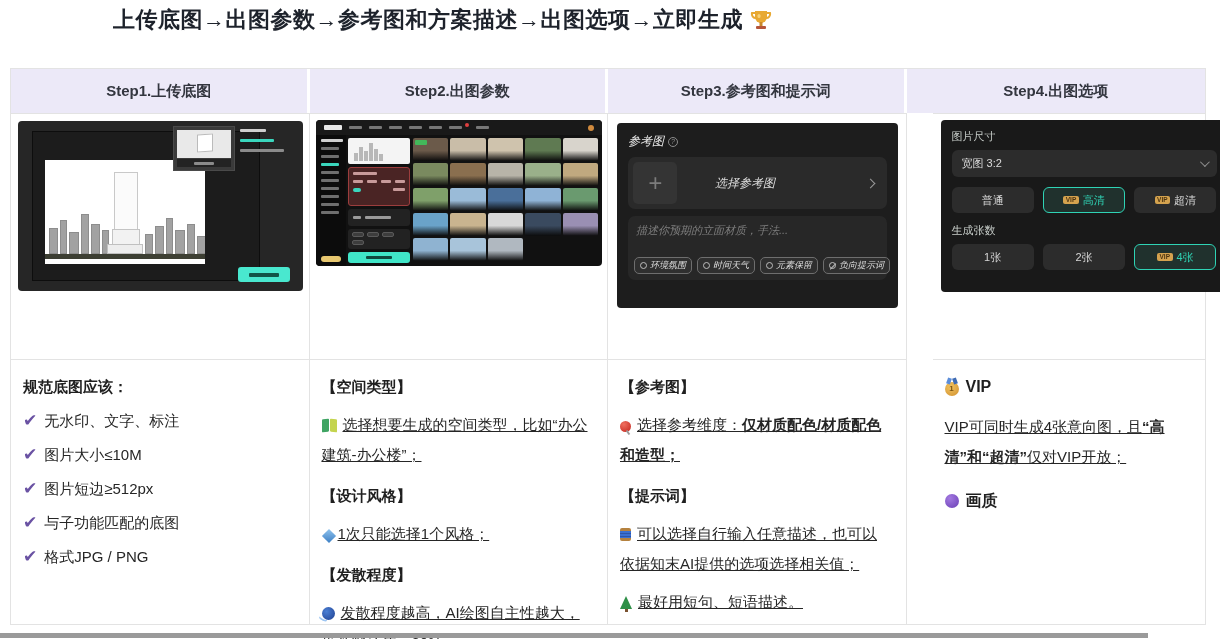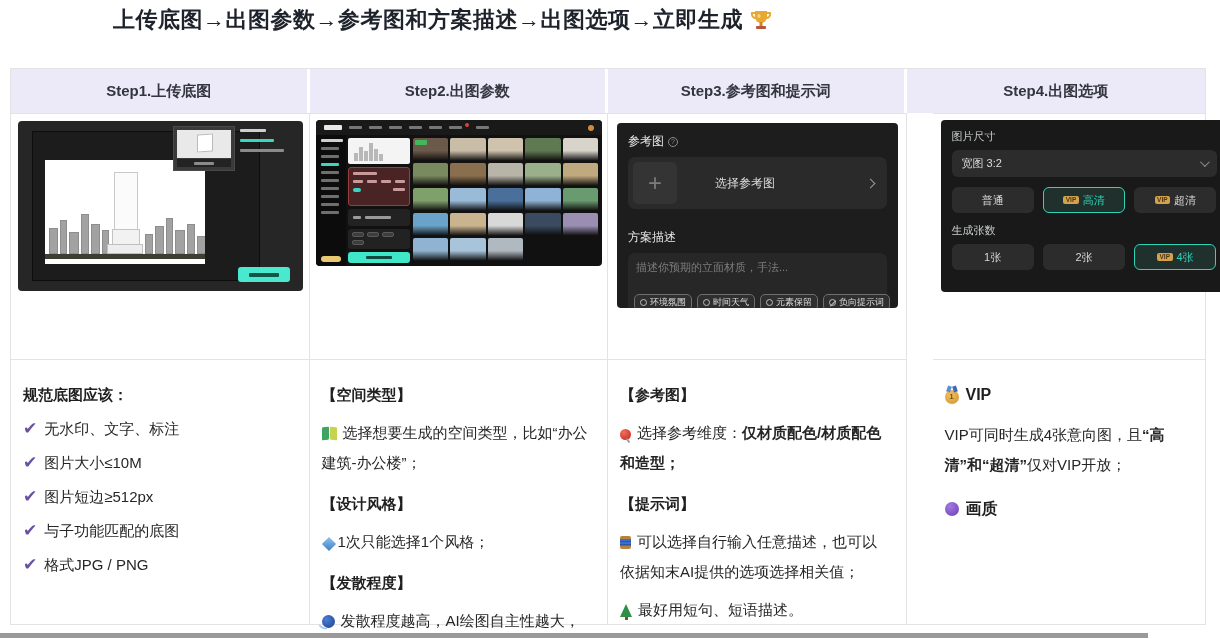--- a/index.html
+++ b/index.html
@@ -13,21 +13,21 @@
 
   
   .tbl { position:absolute; left:10px; top:68px; width:1196px; border:1px solid #e3e3e3; }
   .tbl-row { display:grid; grid-template-columns:repeat(4,1fr); }
   .hdr-cell { background:#ece9f8; height:44px; display:flex; align-items:center; justify-content:center;
               font-size:15px; font-weight:700; color:#33363f; border-right:3px solid #ffffff; }
   .hdr-cell:last-child { border-right:none; }
   .body-cell { border-right:1px solid #e3e3e3; border-top:1px solid #e3e3e3; background:#fff; position:relative; }
   .body-cell:last-child { border-right:none;margin-left:26px; }
   .row-shots .body-cell { height:246px; }
-  .row-text .body-cell { height:265px; padding:20px 14px 0 12px; }
+  .row-text .body-cell { height:265px; padding:12px 14px 0 12px; }
 
   
   .shot { border-radius:4px; position:relative; overflow:hidden; }
 
   
   .s1 { position:absolute; left:7px; top:7px; width:285px; height:170px; background:#262626; }
   .s1-canvas { position:absolute; left:14px; top:10px; width:228px; height:150px; background:#1c1c1c; border:1px solid #0d0d0d; }
   .s1-viewport { position:absolute; left:12px; top:28px; width:160px; height:104px; background:#ffffff; overflow:hidden; }
   .s1-ground { position:absolute; left:0; bottom:5px; width:100%; height:5px; background:#3c3e32; }
   .skyline { position:absolute; bottom:10px; display:flex; align-items:flex-end; gap:2px; }
@@ -72,21 +72,21 @@
   .s2-prompts { height:24px; background:#222; border-radius:3px; padding:3px 4px; display:flex; flex-wrap:wrap; gap:3px; align-content:flex-start; }
   .s2-prompts .chip { width:12px; height:5px; background:#3d3d3d; border:1px solid #5a5a5a; border-radius:2px; }
   .s2-gen { height:13px; background:#40e6c8; border-radius:3px; display:flex; align-items:center; justify-content:center; margin-top:auto; }
   .s2-gen .microbar { background:#0f4a3f; width:26px; }
   .s2-grid { position:absolute; left:97px; top:18px; right:3px; bottom:3px; display:grid;
              grid-template-columns:repeat(5,1fr); grid-auto-rows:23px; gap:2px; }
   .thumb { border-radius:2px; position:relative; }
   .thumb-badge { position:absolute; left:2px; top:2px; width:12px; height:5px; background:#43b85a; border-radius:1px; }
 
   
-  .s3 { position:absolute; left:9px; top:9px; width:281px; height:185px; background:#1d1d1d; padding:10px 11px; }
+  .s3 { position:absolute; left:9px; top:9px; width:281px; height:185px; background:#1d1d1d; padding:10px 11px;font-style:italic; }
   .s3-label { font-size:12px; color:#e8e8e8; display:flex; align-items:center; gap:4px; }
   .q-icon { width:10px; height:10px; border:1px solid #8a8a8a; border-radius:50%; color:#8a8a8a;
             font-size:7px; display:inline-flex; align-items:center; justify-content:center; }
   .s3-refbox { margin-top:7px; height:52px; background:#2a2a2a; border-radius:7px; display:flex; align-items:center; padding:5px; }
   .s3-plus { width:44px; height:42px; background:#343434; border-radius:5px; display:flex; align-items:center; justify-content:center;
              color:#7c7c7c; font-size:24px; font-weight:300; }
   .s3-reftext { color:#dcdcdc; font-size:12px; margin-left:38px; }
   .s3-chev { margin-left:auto; margin-right:8px; width:7px; height:7px; border-top:1.5px solid #9a9a9a; border-right:1.5px solid #9a9a9a; transform:rotate(45deg); }
   .s3-desc { margin-top:20px; }
   .s3-area { margin-top:7px; height:64px; background:#272727; border-radius:7px; padding:7px 8px; position:relative; }
@@ -107,21 +107,21 @@
   .s4-chevdown { margin-left:auto; width:7px; height:7px; border-right:1.5px solid #8f8f8f; border-bottom:1.5px solid #8f8f8f; transform:rotate(45deg) translateY(-2px); }
   .s4-btnrow { display:flex; gap:9px; margin-bottom:10px; }
   .s4-btn { flex:1; height:26px; background:#2c2c2c; border-radius:6px; display:flex; align-items:center; justify-content:center;
             gap:4px; color:#d6d6d6; font-size:11px; border:1px solid transparent; }
   .s4-btn.sel { border:1px solid #2fd3b5; color:#2fd3b5; background:#20312d; }
   .vip-badge { background:#d4a24e; color:#4c3410; font-size:6.5px; font-weight:700; padding:1px 2.5px; border-radius:2px; line-height:1; }
 
   
   .tx { font-size:15px; color:#262626; line-height:30px; }
   .tx .h { font-weight:700; margin-top:11px; margin-bottom:8px; color:#1f1f1f; }
-  .tx .p { margin-bottom:8px; }
+  .tx .p { margin-bottom:8px;text-decoration:underline; }
   .tx b { font-weight:700; }
   .check-item { display:flex; align-items:center; gap:7px; margin-bottom:12px; line-height:22px; }
   .check { color:#6a52a3; font-size:17px; font-weight:700; }
   .ic { display:inline-block; vertical-align:-2px; margin-right:6px; }
 
   
   .book-icon { width:15px; height:13px; position:relative; }
   .book-icon:before { content:""; position:absolute; left:0; top:0; width:7px; height:13px; background:#3fa463; transform:skewY(-8deg); border-radius:1px; }
   .book-icon:after { content:""; position:absolute; right:0; top:0; width:7px; height:13px; background:#c4d44e; transform:skewY(8deg); border-radius:1px; }
   .diamond-icon { width:10px; height:10px; background:linear-gradient(135deg,#8fc3ee,#3d7fc4); transform:rotate(45deg); margin:0 4px 0 2px; }
@@ -317,21 +317,20 @@
         <div class="shot s3">
           <div class="s3-label">
             <span>参考图</span>
             <span class="q-icon">?</span>
           </div>
           <div class="s3-refbox">
             <div class="s3-plus">+</div>
             <div class="s3-reftext">选择参考图</div>
             <div class="s3-chev"></div>
           </div>
-          <div class="s3-label s3-desc">方案描述</div>
           <div class="s3-area">
             <div class="s3-ph">描述你预期的立面材质，手法...</div>
             <div class="s3-pills">
               <div class="s3-pill">
                   <span class="pico"></span>
                   <span>环境氛围</span>
                 </div>
               <div class="s3-pill">
                   <span class="pico"></span>
                   <span>时间天气</span>

